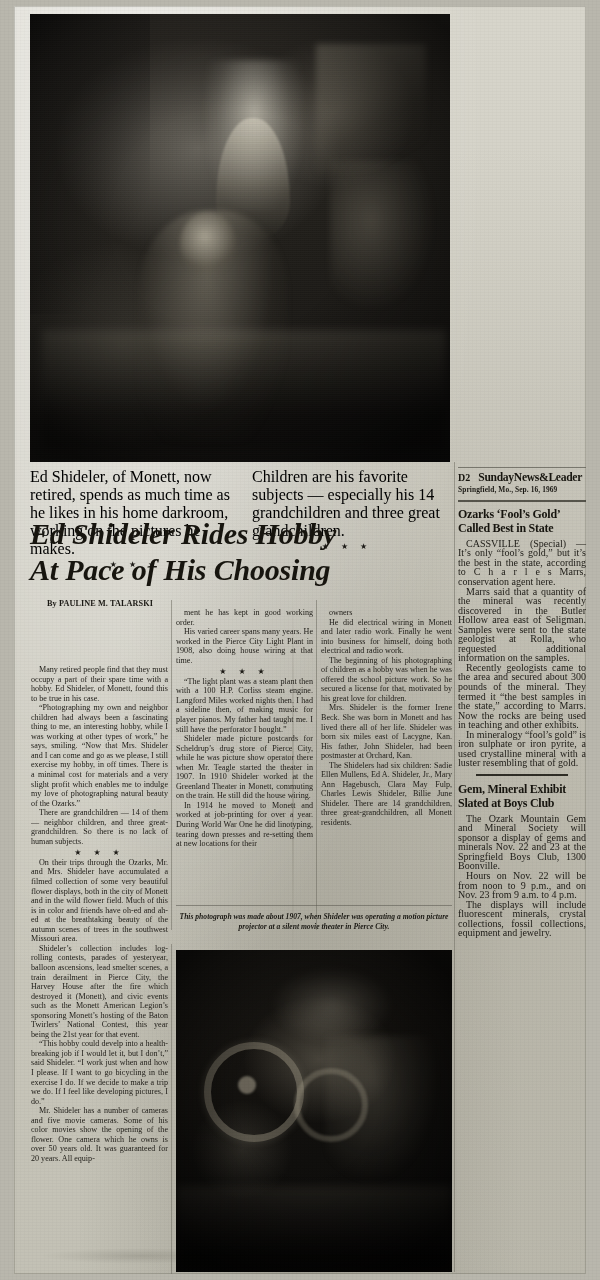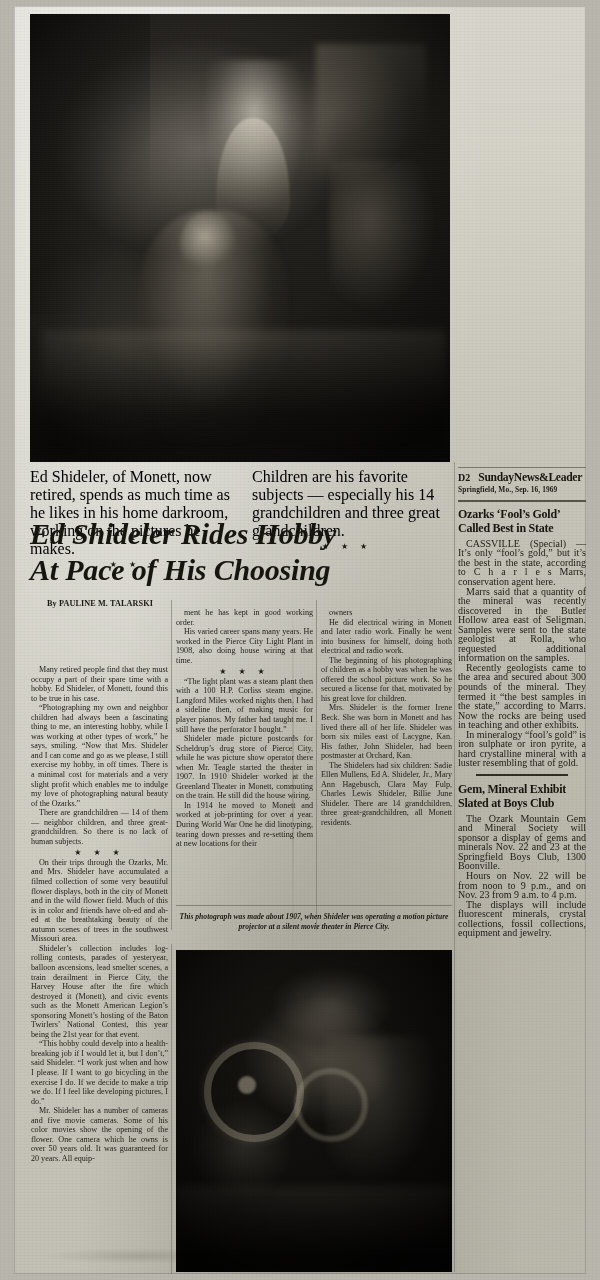--- a/index.html
+++ b/index.html
@@ -396,21 +396,21 @@
     <div class="sb-rule-thick"></div>
 
     <div class="sb-head">
       <div>Ozarks ‘Fool’s Gold’</div>
       <div>Called Best in State</div>
     </div>
     <div class="sb-body" id="sb1">
         <p>CASSVILLE (Special) — It’s only “fool’s gold,” but it’s the best in the state, according to C h a r l e s Marrs, conservation agent here.</p>
         <p>Marrs said that a quantity of the mineral was recently discovered in the Butler Hollow area east of Seligman. Samples were sent to the state geologist at Rolla, who requested additional information on the samples.</p>
         <p>Recently geologists came to the area and secured about 300 pounds of the mineral. They termed it “the best samples in the state,” according to Marrs. Now the rocks are being used in teaching and other exhibits.</p>
-        <p>In mineralogy “fool’s gold” is iron sulphate or iron pyrite, a hard crystalline mineral with a luster resembling that of gold.</p>
+        <p>In mineralogy “fool’s gold” is iron sulphate or iron pyrite, a used crystalline mineral with a luster resembling that of gold.</p>
       </div>
 
     <div class="sb-sep"></div>
 
     <div class="sb-head">
       <div>Gem, Mineral Exhibit</div>
       <div>Slated at Boys Club</div>
     </div>
     <div class="sb-body" id="sb2">
         <p>The Ozark Mountain Gem and Mineral Society will sponsor a display of gems and minerals Nov. 22 and 23 at the Springfield Boys Club, 1300 Boonville.</p>

